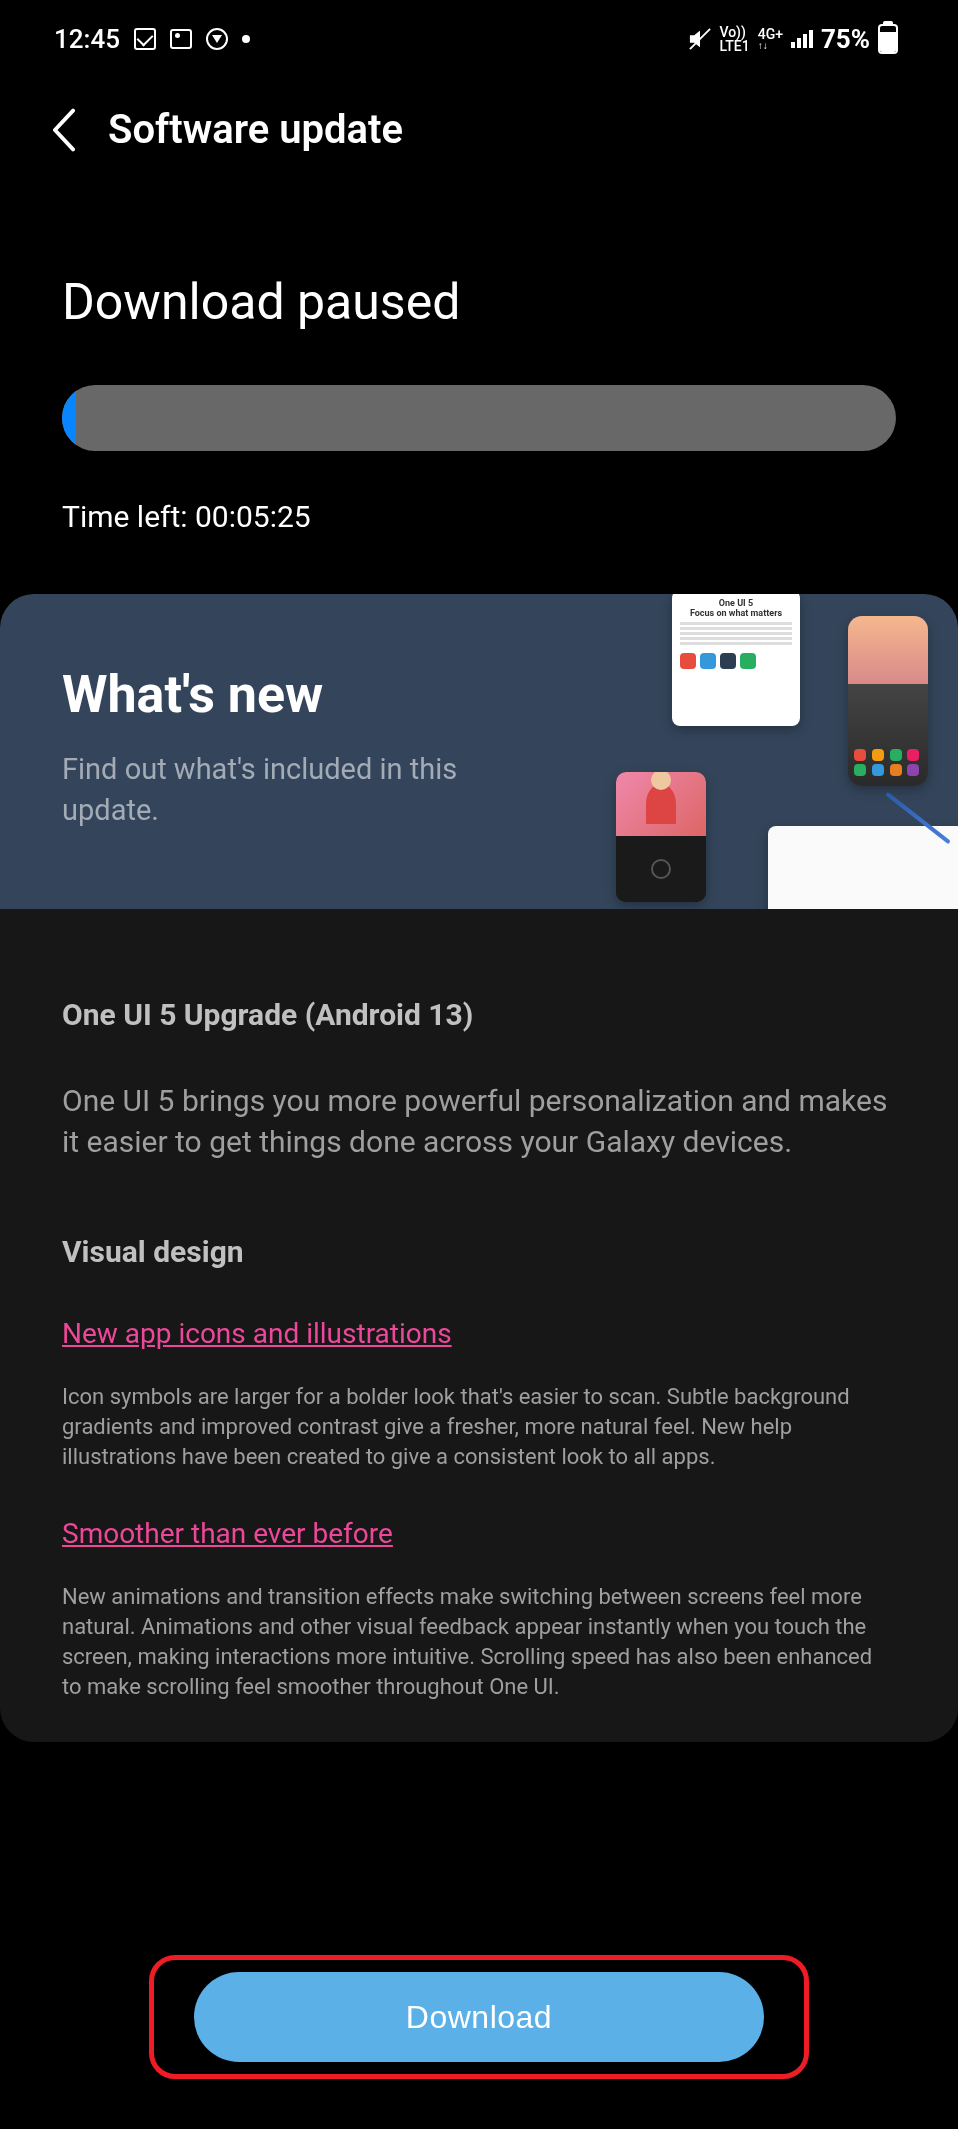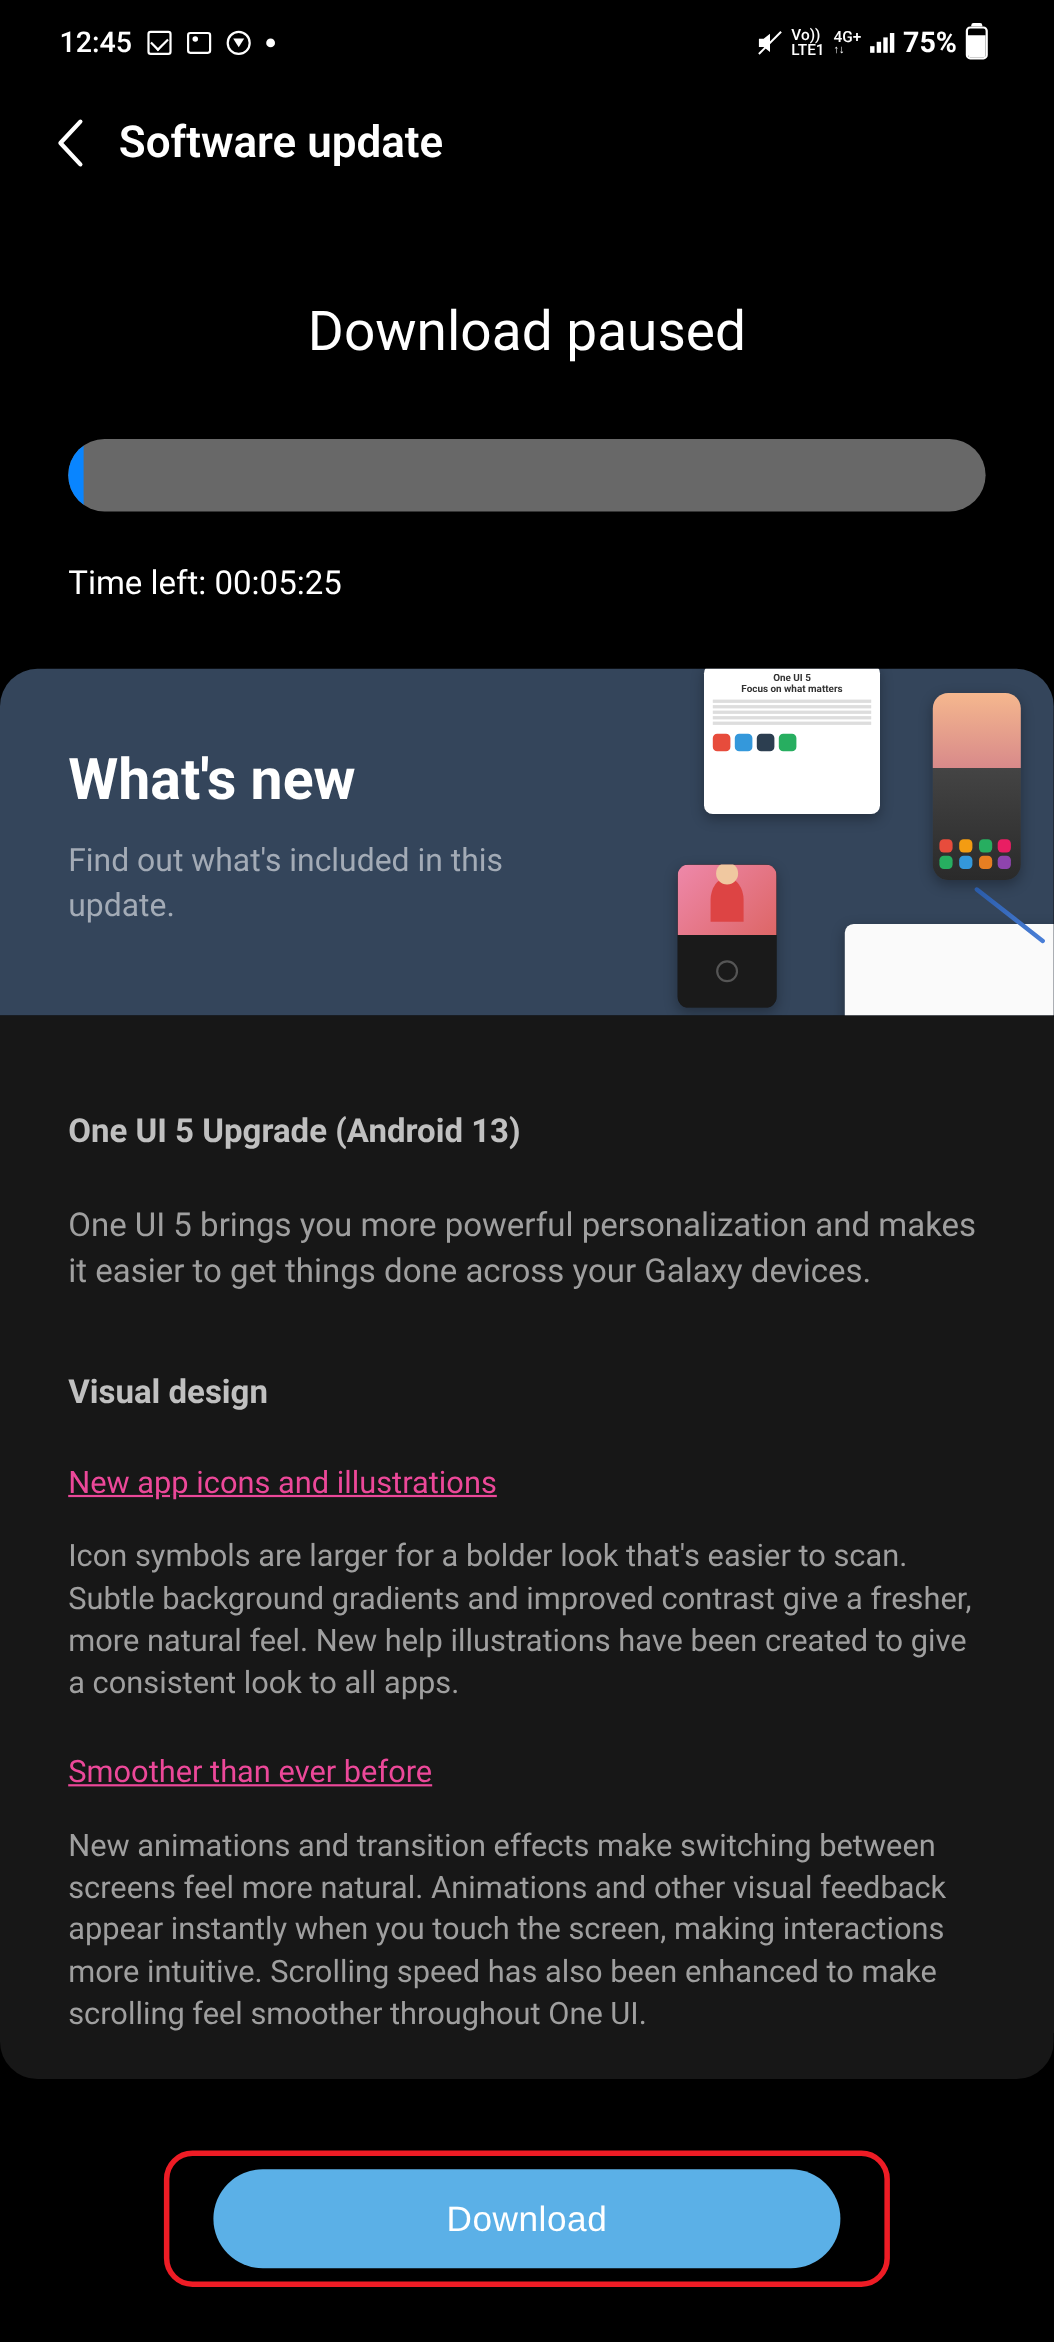--- a/index.html
+++ b/index.html
@@ -166,22 +166,21 @@
       font-weight: 600;
     }
     
     
     .download-status {
       padding: 100px 62px 20px 62px;
     }
     .status-heading {
       font-size: 50px;
       font-weight: 400;
-      margin-bottom: 68px;
-      text-align: center;
+      margin-bottom: 54px;
     }
     .progress-bar {
       width: 100%;
       height: 66px;
       background: #686868;
       border-radius: 33px;
       overflow: hidden;
       position: relative;
       margin-bottom: 48px;
     }
@@ -227,21 +226,21 @@
       width: 360px;
       height: 100%;
     }
     .preview-box {
       position: absolute;
       background: #fff;
       border-radius: 8px;
       box-shadow: 0 4px 12px rgba(0,0,0,0.3);
     }
     .preview-1 {
-      width: 160px;
+      width: 128px;
       height: 136px;
       top: -4px;
       right: 158px;
       padding: 8px;
       font-size: 7px;
       color: #333;
     }
     .preview-1 .hdr { font-size: 9px; font-weight: 700; text-align: center; }
     .preview-1 .lines { margin-top: 4px; }
     .preview-1 .line { height: 3px; background: #ddd; margin: 2px 0; }
@@ -353,21 +352,21 @@
       color: #c0c0c0;
       margin-bottom: 48px;
     }
     .item-title {
       font-size: 28px;
       color: #ec4899;
       text-decoration: underline;
       margin-bottom: 2px;
     }
     .item-body {
-      font-size: 28px;
+      font-size: 22px;
       color: #9f9f9f;
       line-height: 1.37;
       margin-bottom: 44px;
       margin-top: 32px;
     }
     
     
     .button-container {
       position: absolute;
       bottom: 50px;

